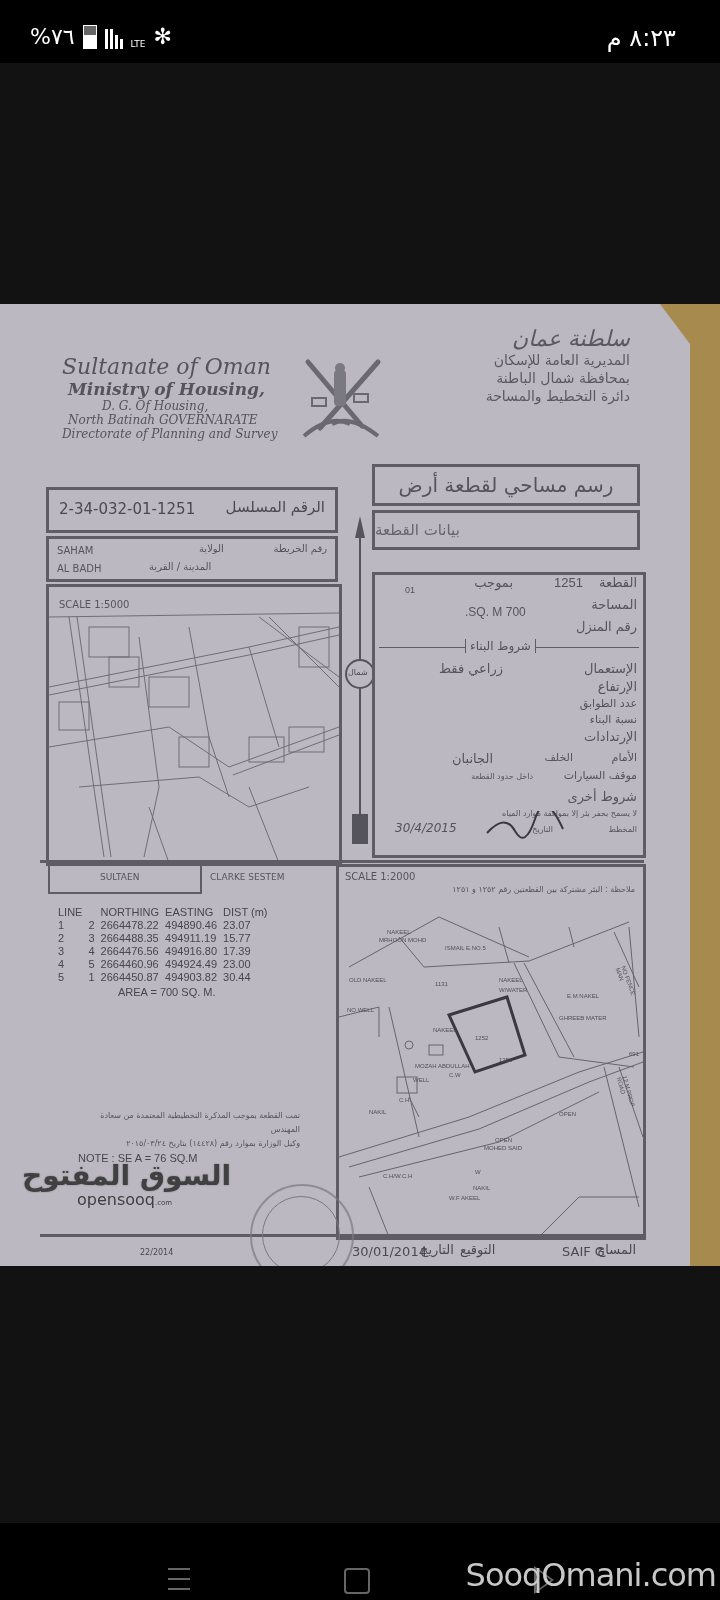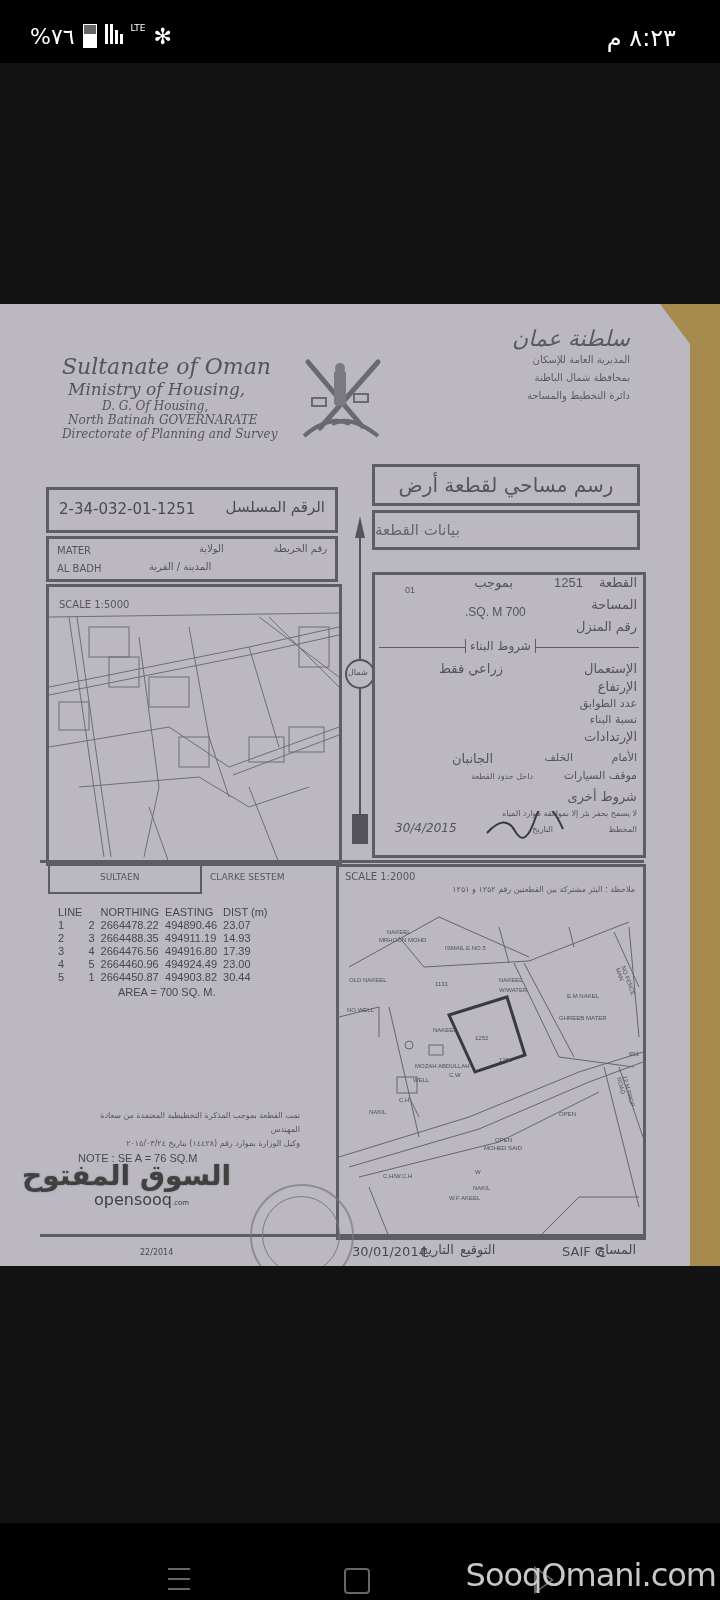--- a/index.html
+++ b/index.html
@@ -1,38 +1,38 @@
 <!DOCTYPE html>
 <html><head>
 <meta charset="utf-8">
 <style>
   html,body{margin:0;padding:0;}
   body{width:720px;height:1600px;background:#121212;position:relative;overflow:hidden;font-family:"DejaVu Sans",sans-serif;}
   .statusbar{position:absolute;left:0;top:0;width:720px;height:63px;background:#000;color:#fff;}
-  .sb-left{position:absolute;left:30px;top:24px;display:flex;align-items:flex-start;gap:8px;font-size:22px;}
+  .sb-left{position:absolute;left:30px;top:24px;display:flex;align-items:flex-end;gap:8px;font-size:22px;}
   .sb-right{position:absolute;right:44px;top:24px;font-size:24px;}
   .battery{width:12px;height:22px;border:1px solid #fff;background:linear-gradient(#666 0 40%,#fff 40%);}
   .signal{display:flex;align-items:flex-end;gap:2px;height:20px;}
   .signal i{display:block;width:3px;background:#fff;}
   .lte{font-size:9px;line-height:9px;}
   .bt{font-size:22px;}
 
   .photo{position:absolute;left:0;top:304px;width:720px;height:962px;background:#b1aeb8;overflow:hidden;}
   .tan{position:absolute;right:0;top:0;width:80px;height:962px;background:#a78a4e;}
   .paper{position:absolute;left:0;top:0;width:690px;height:962px;background:#bbb8c1;clip-path:polygon(0 0,660px 0,690px 40px,700px 962px,0 962px);}
   .en-head{position:absolute;left:62px;top:50px;font-family:"DejaVu Serif",serif;font-style:italic;color:#55535c;}
   .en-head .l1{font-size:22px;margin-left:0;}
-  .en-head .l2{font-size:17px;font-weight:normal;margin-left:6px;}
+  .en-head .l2{font-size:17px;font-weight:bold;margin-left:6px;}
   .en-head .l3{font-size:12px;margin-left:40px;}
   .en-head .l4{font-size:12px;margin-left:6px;}
   .en-head .l5{font-size:12px;}
   .emblem{position:absolute;left:290px;top:50px;width:100px;height:90px;}
   .ar-head{position:absolute;left:420px;top:22px;width:210px;text-align:right;direction:rtl;color:#5a5960;}
   .ar-head .cal{font-size:22px;font-style:italic;}
-  .ar-head .t{font-size:10px;line-height:18px;}
+  .ar-head .t{font-size:14px;line-height:18px;}
   .box{position:absolute;border:3px solid #5e5c64;}
   .serial{left:46px;top:183px;width:286px;height:40px;font-size:15px;color:#4a4950;}
   .serial .num{position:absolute;left:10px;top:10px;}
   .serial .lab{position:absolute;right:10px;top:8px;direction:rtl;font-size:15px;}
   .wil{left:46px;top:232px;width:286px;height:40px;font-size:10px;color:#55535c;}
   .wil span{position:absolute;}
   .map1{left:46px;top:280px;width:290px;height:276px;overflow:hidden;}
   .map1 .scale{position:absolute;left:10px;top:12px;font-size:10px;color:#55535c;}
   .north{position:absolute;left:340px;top:210px;width:40px;height:330px;}
   .title-box{left:372px;top:160px;width:262px;height:36px;direction:rtl;text-align:center;font-size:20px;color:#55535c;line-height:36px;}
@@ -55,21 +55,21 @@
   .map2 .remark{position:absolute;right:8px;top:18px;direction:rtl;font-size:8px;color:#55535c;}
   .m2label{position:absolute;font-size:6px;color:#4f4e55;font-family:"Liberation Sans",sans-serif;}
   .footer-line{position:absolute;left:40px;top:930px;width:604px;height:3px;background:#5e5c64;}
   .footer{position:absolute;left:340px;top:934px;width:300px;height:24px;font-size:13px;color:#4a4950;}
   .footer span{position:absolute;}
   .year-label{position:absolute;left:140px;top:944px;font-size:8px;color:#4a4950;}
   .stamp{position:absolute;left:250px;top:880px;width:100px;height:100px;border-radius:50%;border:2px solid #7a7880;opacity:.7;}
   .stamp2{position:absolute;left:262px;top:892px;width:76px;height:76px;border-radius:50%;border:1px solid #7a7880;}
   .wm{position:absolute;left:22px;top:856px;color:#404040;}
   .wm .ar{font-size:28px;font-weight:bold;direction:rtl;line-height:32px;text-shadow:0 0 2px rgba(0,0,0,.3);}
-  .wm .en{font-size:16px;margin-left:72px;margin-top:-2px;}
+  .wm .en{font-size:16px;margin-left:55px;margin-top:-2px;}
   .wm .en small{font-size:7px;}
 
   .navbar{position:absolute;left:0;top:1523px;width:720px;height:77px;background:#000;}
   .nav-menu{position:absolute;left:168px;top:1568px;width:22px;}
   .nav-menu i{display:block;height:2px;background:#666;margin-bottom:8px;}
   .nav-home{position:absolute;left:344px;top:1568px;width:22px;height:22px;border:2px solid #666;border-radius:4px;}
   .nav-back{position:absolute;left:534px;top:1566px;width:0;height:0;border-top:14px solid transparent;border-bottom:14px solid transparent;border-left:20px solid #666;}
   .nav-back::after{content:"";position:absolute;left:-18px;top:-11px;border-top:11px solid transparent;border-bottom:11px solid transparent;border-left:15px solid #000;}
   .site-wm{position:absolute;right:4px;top:1556px;font-size:32px;color:#c8c8c8;font-family:"DejaVu Sans",sans-serif;letter-spacing:-1px;}
 </style>
@@ -123,21 +123,21 @@
       <div class="t">بمحافظة شمال الباطنة</div>
       <div class="t">دائرة التخطيط والمساحة</div>
     </div>
 
     <div class="box serial">
       <span class="num">2-34-032-01-1251</span>
       <span class="lab">الرقم المسلسل</span>
     </div>
 
     <div class="box wil">
-      <span style="left:8px;top:6px">MATER</span>
+      <span style="left:8px;top:6px">SAHAM</span>
       <span style="left:150px;top:4px;direction:rtl">الولاية</span>
       <span style="right:8px;top:4px;direction:rtl">رقم الخريطة</span>
       <span style="left:8px;top:24px">AL BADH</span>
       <span style="left:100px;top:22px;direction:rtl">المدينة / القرية</span>
     </div>
 
     <div class="box map1">
       <span class="scale">SCALE 1:5000</span>
       <svg width="290" height="276" viewBox="0 0 290 276">
         <g stroke="#6f6d76" stroke-width="1" fill="none">
@@ -233,21 +233,21 @@
               <td>2</td>
               <td>2664478.22</td>
               <td>494890.46</td>
               <td>23.07</td>
         </tr>
         <tr>
           <td>2</td>
               <td>3</td>
               <td>2664488.35</td>
               <td>494911.19</td>
-              <td>14.93</td>
+              <td>15.77</td>
         </tr>
         <tr>
           <td>3</td>
               <td>4</td>
               <td>2664476.56</td>
               <td>494916.80</td>
               <td>17.39</td>
         </tr>
         <tr>
           <td>4</td>

